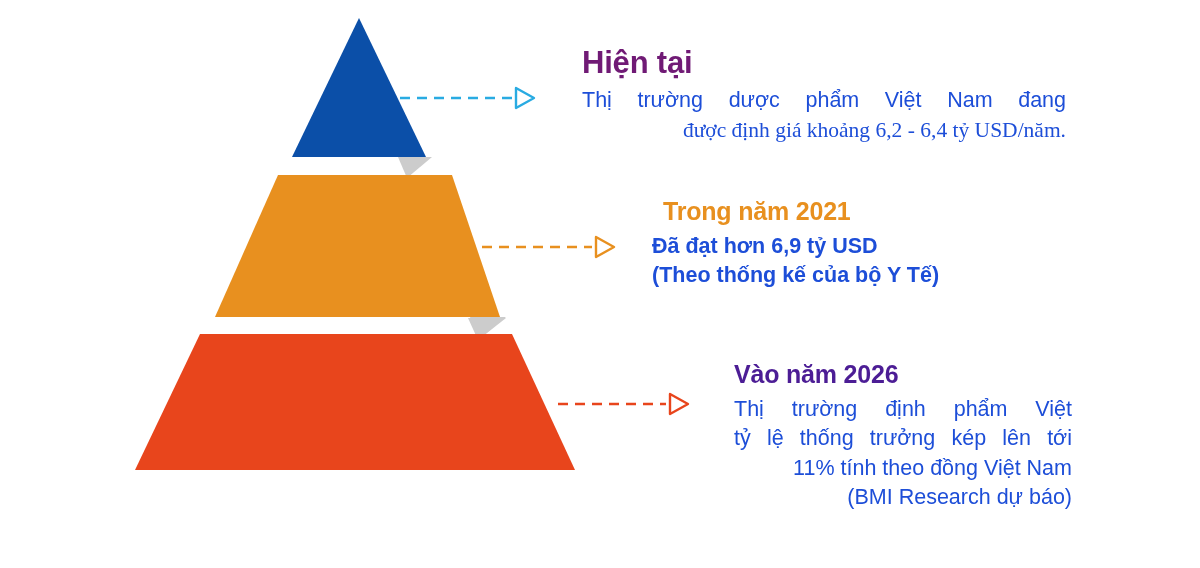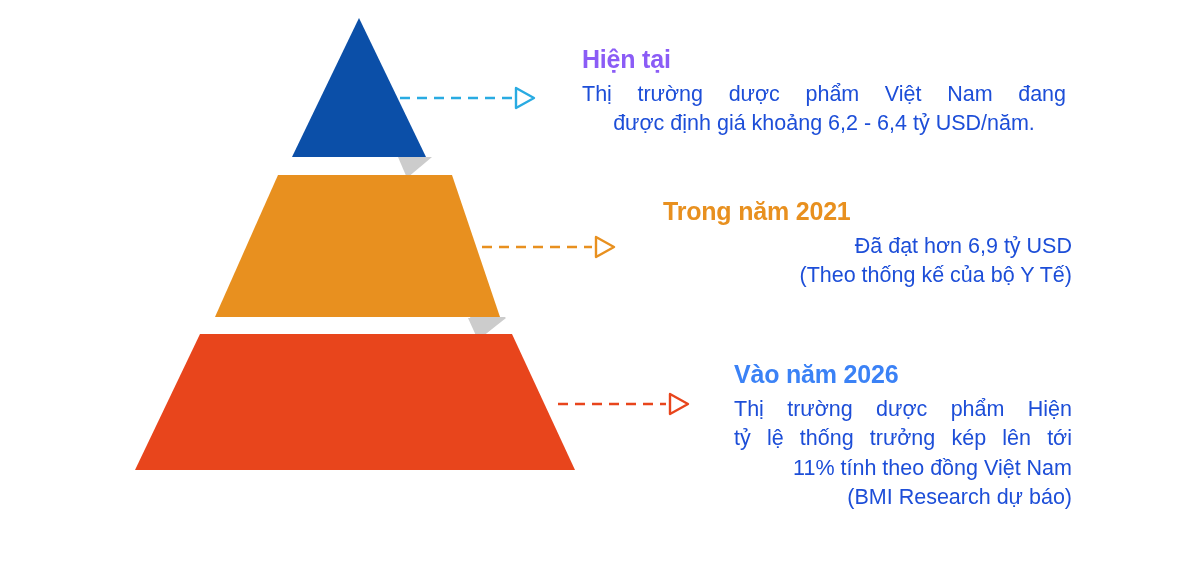--- a/index.html
+++ b/index.html
@@ -44,66 +44,68 @@
     font-weight: 400;
   }
 
   
   #block-current {
     left: 582px;
     top: 46px;
     width: 484px;
   }
   #block-current .block-heading {
-    font-size: 25px;
-    color: #8b5cf6;
+    font-size: 31px;
+    color: #701a75;
   }
   #block-current .block-body {
     font-size: 21.5px;
     text-align: justify;
     text-justify: inter-word;
   }
   #block-current .block-body .line-a {
     display: block;
     text-align: justify;
     text-align-last: justify;
   }
   #block-current .block-body .line-b {
     display: block;
-    text-align: center;
+    text-align: right;
+    font-family: Liberation Serif, serif;
   }
 
   
   #block-2021 {
     left: 652px;
     top: 198px;
     width: 420px;
   }
   #block-2021 .block-heading {
     font-size: 25px;
     color: #e8901f;
     margin-left: 11px;
   }
   #block-2021 .block-body {
     font-size: 21.5px;
-    text-align: right;
+    text-align: left;
+    font-weight: bold;
   }
   #block-2021 .block-body span {
     display: block;
   }
 
   
   #block-2026 {
     left: 734px;
     top: 361px;
     width: 338px;
   }
   #block-2026 .block-heading {
     font-size: 25px;
-    color: #3b82f6;
+    color: #4c1d95;
   }
   #block-2026 .block-body {
     font-size: 21.5px;
   }
   #block-2026 .block-body .line-j {
     display: block;
     text-align: justify;
     text-align-last: justify;
   }
   #block-2026 .block-body .line-l {
@@ -156,18 +158,18 @@
   <div class="block-heading">Trong năm 2021</div>
   <div class="block-body">
     <span>Đã đạt hơn 6,9 tỷ USD</span>
     <span>(Theo thống kế của bộ Y Tế)</span>
   </div>
 </div>
 
 <div class="text-block" id="block-2026">
   <div class="block-heading">Vào năm 2026</div>
   <div class="block-body">
-    <span class="line-j">Thị trường dược phẩm Hiện</span>
+    <span class="line-j">Thị trường định phẩm Việt</span>
     <span class="line-j">tỷ lệ thống trưởng kép lên tới</span>
     <span class="line-l">11% tính theo đồng Việt Nam</span>
     <span class="line-l">(BMI Research dự báo)</span>
   </div>
 </div>
 
 </body></html>

